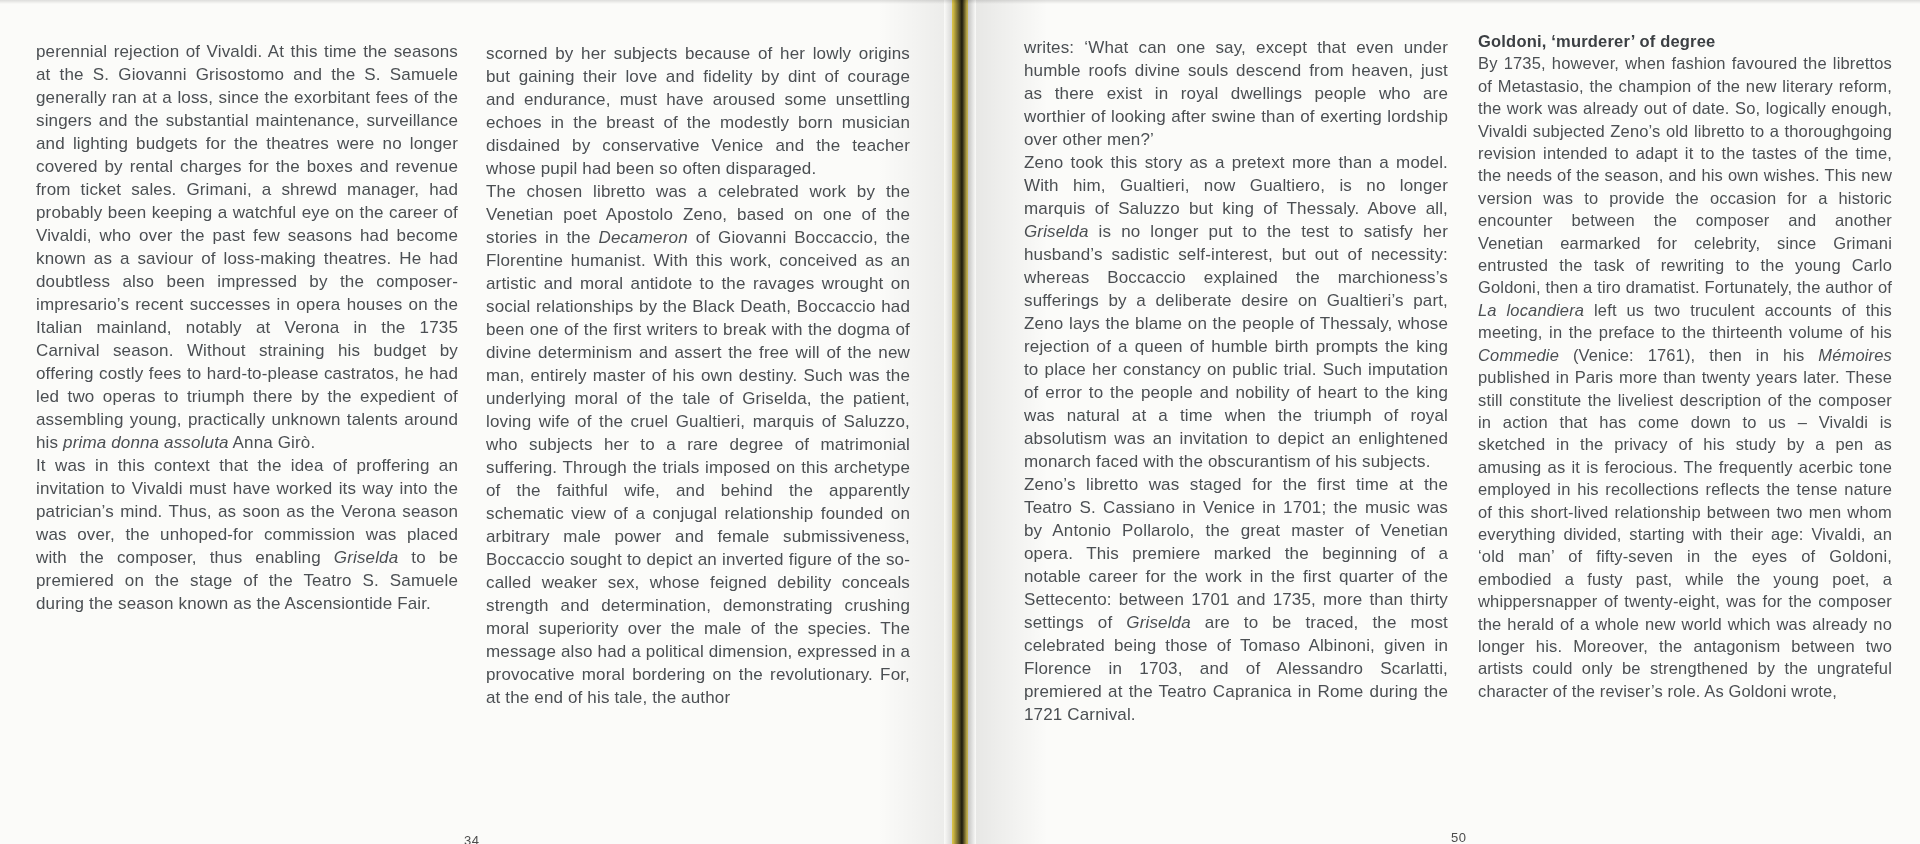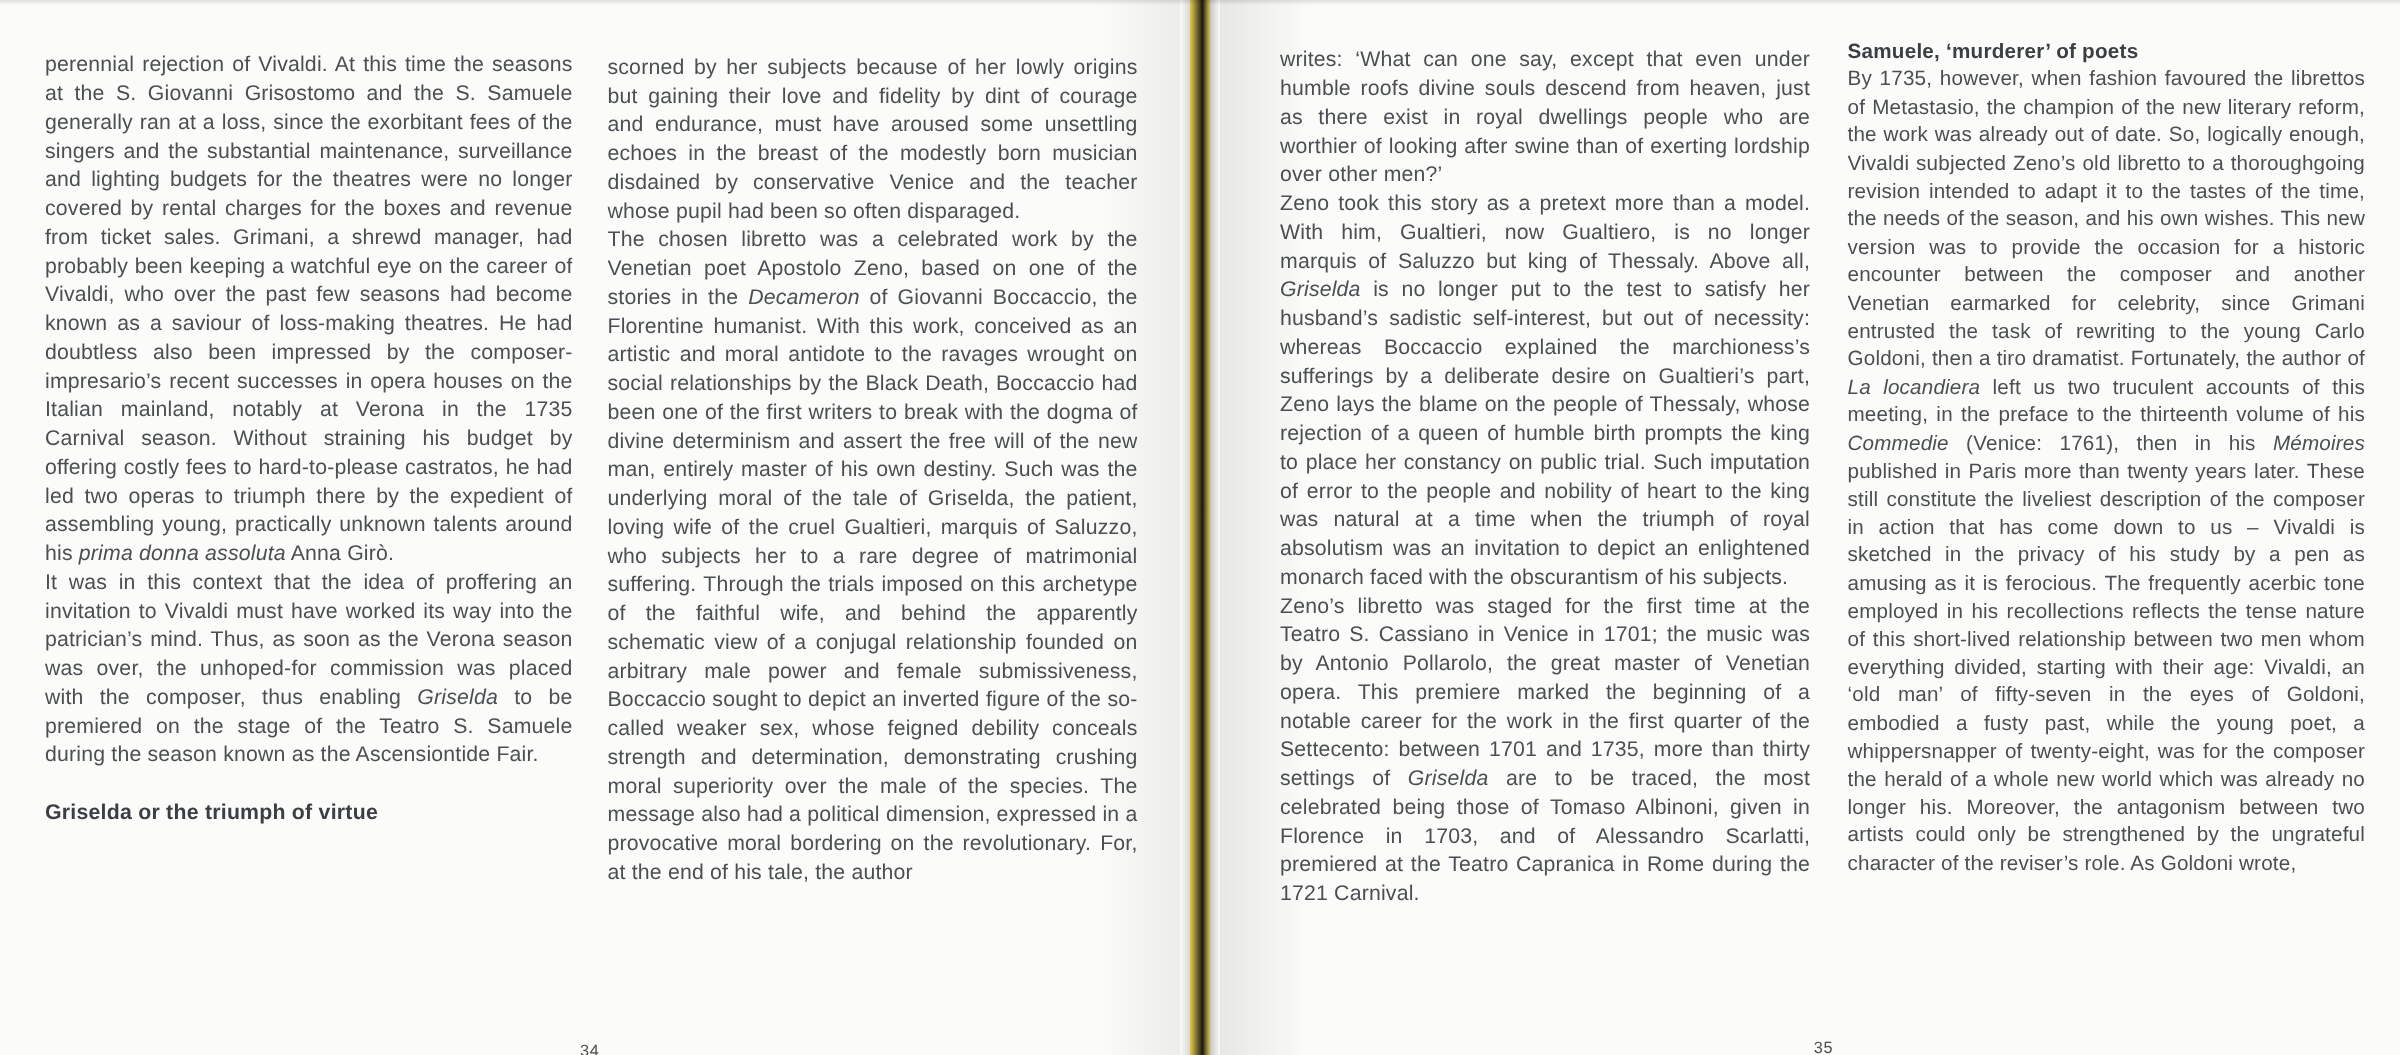--- a/index.html
+++ b/index.html
@@ -82,37 +82,36 @@
 <body>
 
 <div class="spread">
 
   <div class="page page-left"></div>
   <div class="page page-right"></div>
 
   <div class="col" id="col-l1">
       <p>perennial rejection of Vivaldi. At this time the seasons at the S. Giovanni Grisostomo and the S. Samuele generally ran at a loss, since the exorbitant fees of the singers and the substantial maintenance, surveillance and lighting budgets for the theatres were no longer covered by rental charges for the boxes and revenue from ticket sales. Grimani, a shrewd manager, had probably been keeping a watchful eye on the career of Vivaldi, who over the past few seasons had become known as a saviour of loss-making theatres. He had doubtless also been impressed by the composer-impresario’s recent successes in opera houses on the Italian mainland, notably at Verona in the 1735 Carnival season. Without straining his budget by offering costly fees to hard-to-please castratos, he had led two operas to triumph there by the expedient of assembling young, practically unknown talents around his <em>prima donna assoluta</em> Anna Girò.</p>
       <p>It was in this context that the idea of proffering an invitation to Vivaldi must have worked its way into the patrician’s mind. Thus, as soon as the Verona season was over, the unhoped-for commission was placed with the composer, thus enabling <em>Griselda</em> to be premiered on the stage of the Teatro S. Samuele during the season known as the Ascensiontide Fair.</p>
-      <h3>Griselda or the triumph of virtue</h3>
     </div>
   <div class="col" id="col-l2">
       <p>scorned by her subjects because of her lowly origins but gaining their love and fidelity by dint of courage and endurance, must have aroused some unsettling echoes in the breast of the modestly born musician disdained by conservative Venice and the teacher whose pupil had been so often disparaged.</p>
       <p>The chosen libretto was a celebrated work by the Venetian poet Apostolo Zeno, based on one of the stories in the <em>Decameron</em> of Giovanni Boccaccio, the Florentine humanist. With this work, conceived as an artistic and moral antidote to the ravages wrought on social relationships by the Black Death, Boccaccio had been one of the first writers to break with the dogma of divine determinism and assert the free will of the new man, entirely master of his own destiny. Such was the underlying moral of the tale of Griselda, the patient, loving wife of the cruel Gualtieri, marquis of Saluzzo, who subjects her to a rare degree of matrimonial suffering. Through the trials imposed on this archetype of the faithful wife, and behind the apparently schematic view of a conjugal relationship founded on arbitrary male power and female submissiveness, Boccaccio sought to depict an inverted figure of the so-called weaker sex, whose feigned debility conceals strength and determination, demonstrating crushing moral superiority over the male of the species. The message also had a political dimension, expressed in a provocative moral bordering on the revolutionary. For, at the end of his tale, the author</p>
     </div>
   <div class="col" id="col-r1">
       <p>writes: ‘What can one say, except that even under humble roofs divine souls descend from heaven, just as there exist in royal dwellings people who are worthier of looking after swine than of exerting lordship over other men?’</p>
       <p>Zeno took this story as a pretext more than a model. With him, Gualtieri, now Gualtiero, is no longer marquis of Saluzzo but king of Thessaly. Above all, <em>Griselda</em> is no longer put to the test to satisfy her husband’s sadistic self-interest, but out of necessity: whereas Boccaccio explained the marchioness’s sufferings by a deliberate desire on Gualtieri’s part, Zeno lays the blame on the people of Thessaly, whose rejection of a queen of humble birth prompts the king to place her constancy on public trial. Such imputation of error to the people and nobility of heart to the king was natural at a time when the triumph of royal absolutism was an invitation to depict an enlightened monarch faced with the obscurantism of his subjects.</p>
       <p>Zeno’s libretto was staged for the first time at the Teatro S. Cassiano in Venice in 1701; the music was by Antonio Pollarolo, the great master of Venetian opera. This premiere marked the beginning of a notable career for the work in the first quarter of the Settecento: between 1701 and 1735, more than thirty settings of <em>Griselda</em> are to be traced, the most celebrated being those of Tomaso Albinoni, given in Florence in 1703, and of Alessandro Scarlatti, premiered at the Teatro Capranica in Rome during the 1721 Carnival.</p>
     </div>
   <div class="col" id="col-r2">
-      <h3>Samuele, ‘murderer’ of poets</h3>
+      <h3>Goldoni, ‘murderer’ of degree</h3>
       <p>By 1735, however, when fashion favoured the librettos of Metastasio, the champion of the new literary reform, the work was already out of date. So, logically enough, Vivaldi subjected Zeno’s old libretto to a thoroughgoing revision intended to adapt it to the tastes of the time, the needs of the season, and his own wishes. This new version was to provide the occasion for a historic encounter between the composer and another Venetian earmarked for celebrity, since Grimani entrusted the task of rewriting to the young Carlo Goldoni, then a tiro dramatist. Fortunately, the author of <em>La locandiera</em> left us two truculent accounts of this meeting, in the preface to the thirteenth volume of his <em>Commedie</em> (Venice: 1761), then in his <em>Mémoires</em> published in Paris more than twenty years later. These still constitute the liveliest description of the composer in action that has come down to us – Vivaldi is sketched in the privacy of his study by a pen as amusing as it is ferocious. The frequently acerbic tone employed in his recollections reflects the tense nature of this short-lived relationship between two men whom everything divided, starting with their age: Vivaldi, an ‘old man’ of fifty-seven in the eyes of Goldoni, embodied a fusty past, while the young poet, a whippersnapper of twenty-eight, was for the composer the herald of a whole new world which was already no longer his. Moreover, the antagonism between two artists could only be strengthened by the ungrateful character of the reviser’s role. As Goldoni wrote,</p>
     </div>
 
   <div class="pageno" id="pageno-left">34</div>
-  <div class="pageno" id="pageno-right">35</div>
+  <div class="pageno" id="pageno-right">50</div>
 
   <div class="gutter-shadow-left"></div>
   <div class="gutter-shadow-right"></div>
   <div class="gutter"></div>
   <div class="top-edge"></div>
 
 </div>
 
 </body></html>

